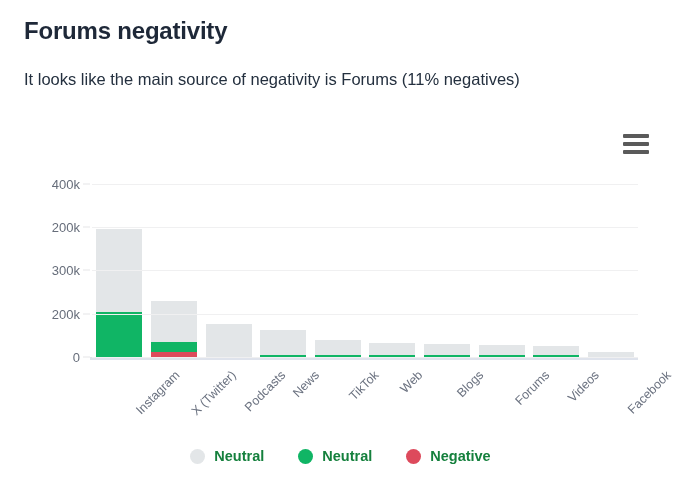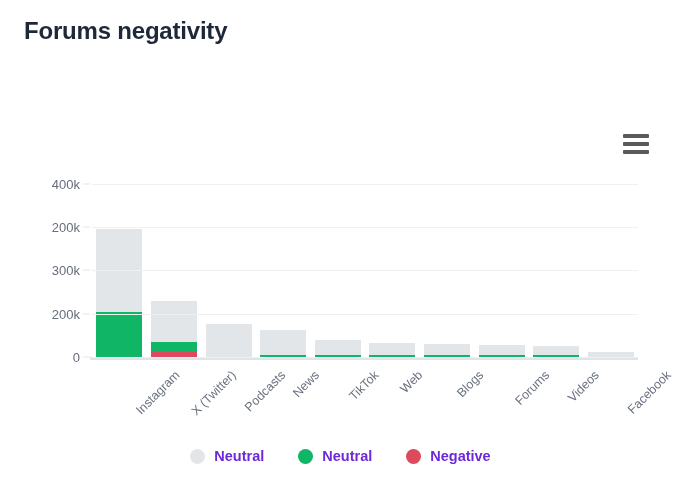--- a/index.html
+++ b/index.html
@@ -166,30 +166,31 @@
   }
   .legend-dot {
     width: 15px;
     height: 15px;
     border-radius: 50%;
     display: inline-block;
   }
   .legend-label {
     font-size: 14.5px;
     font-weight: bold;
-    color: #6d28d9;
+    color: #15803d;
   }
 </style>
 </head>
 <body>
 
 <div class="card">
 
   <div class="chart-title">Forums negativity</div>
 
+  <div class="chart-subtitle">It looks like the main source of negativity is Forums (11% negatives)</div>
 
   <button class="menu-button">
     <span class="bar"></span>
     <span class="bar"></span>
     <span class="bar"></span>
   </button>
 
   <div class="plot-wrap">
     <div class="plot" id="plot">
       <div class="axis-baseline"></div>

